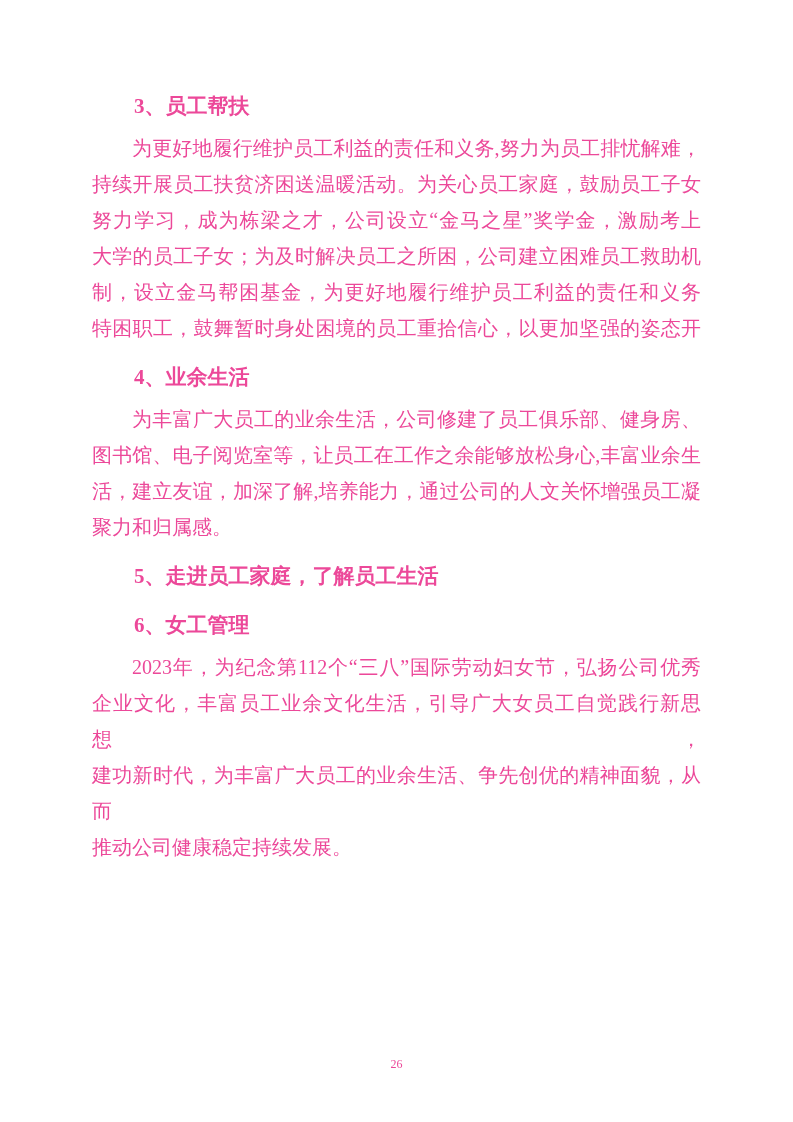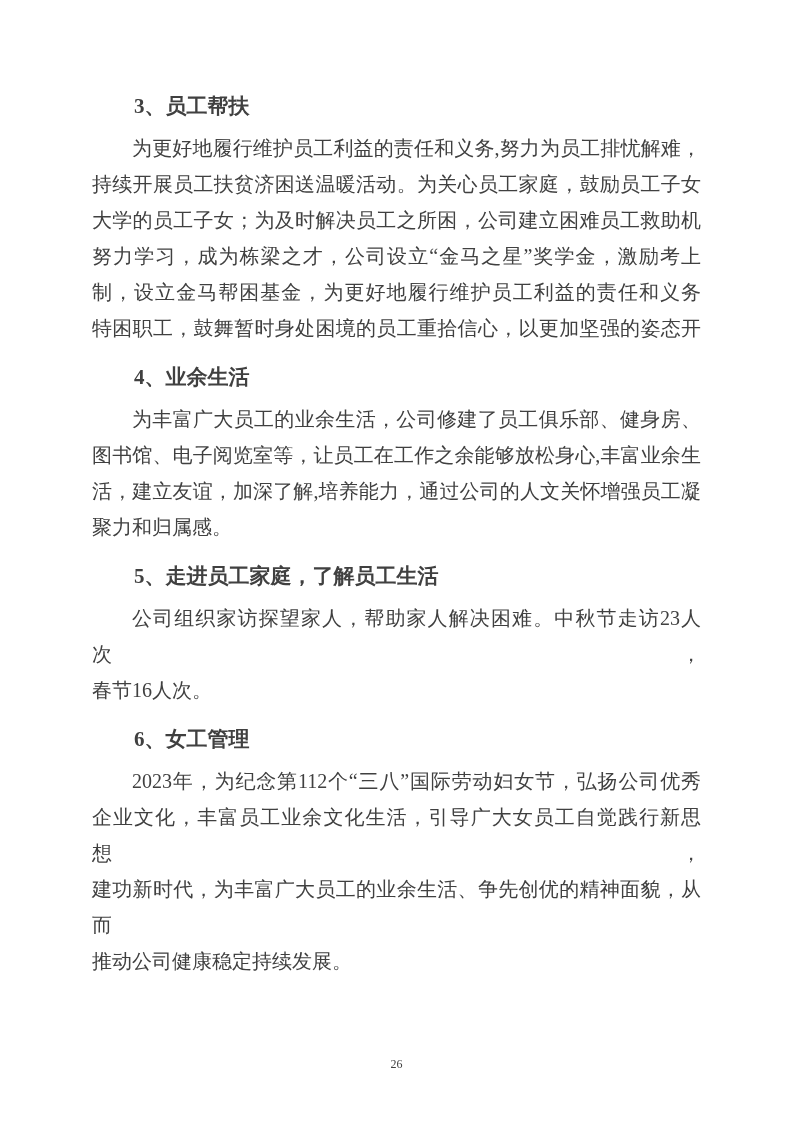--- a/index.html
+++ b/index.html
@@ -7,21 +7,21 @@
     padding: 0;
     background: #ffffff;
   }
   .page {
     position: relative;
     width: 793px;
     height: 1122px;
     background: #ffffff;
     overflow: hidden;
     font-family: "Liberation Serif", "DejaVu Serif", serif;
-    color: #404040;
+    color: #ec4899;
   }
   .content {
     position: absolute;
     left: 92px;
     top: 88px;
     width: 609px;
   }
   .heading {
     font-size: 21px;
     font-weight: bold;
@@ -60,37 +60,33 @@
 </style>
 </head>
 <body>
 
 <div class="page">
   <div class="content" id="doc-content">
       <div class="heading">3、员工帮扶</div>
       <div class="paragraph">
         <div class="line first fill">为更好地履行维护员工利益的责任和义务,努力为员工排忧解难，</div>
         <div class="line fill">持续开展员工扶贫济困送温暖活动。为关心员工家庭，鼓励员工子女</div>
+        <div class="line fill">努力学习，成为栋梁之才，公司设立“金马之星”奖学金，激励考上</div>
         <div class="line fill">大学的员工子女；为及时解决员工之所困，公司建立困难员工救助机</div>
-        <div class="line fill">努力学习，成为栋梁之才，公司设立“金马之星”奖学金，激励考上</div>
         <div class="line fill">制，设立金马帮困基金，为更好地履行维护员工利益的责任和义务</div>
         <div class="line fill">特困职工，鼓舞暂时身处困境的员工重拾信心，以更加坚强的姿态开</div>
       </div>
       <div class="heading">4、业余生活</div>
       <div class="paragraph">
         <div class="line first fill">为丰富广大员工的业余生活，公司修建了员工俱乐部、健身房、</div>
         <div class="line fill">图书馆、电子阅览室等，让员工在工作之余能够放松身心,丰富业余生</div>
         <div class="line fill">活，建立友谊，加深了解,培养能力，通过公司的人文关怀增强员工凝</div>
         <div class="line">聚力和归属感。</div>
       </div>
       <div class="heading">5、走进员工家庭，了解员工生活</div>
-      <div class="paragraph">
-        <div class="line first fill">公司组织家访探望家人，帮助家人解决困难。中秋节走访23人次，</div>
-        <div class="line">春节16人次。</div>
-      </div>
       <div class="heading">6、女工管理</div>
       <div class="paragraph">
         <div class="line first fill">2023年，为纪念第112个“三八”国际劳动妇女节，弘扬公司优秀</div>
         <div class="line fill">企业文化，丰富员工业余文化生活，引导广大女员工自觉践行新思想，</div>
         <div class="line fill">建功新时代，为丰富广大员工的业余生活、争先创优的精神面貌，从而</div>
         <div class="line">推动公司健康稳定持续发展。</div>
       </div>
     </div>
   <div class="page-number">26</div>
 </div>

